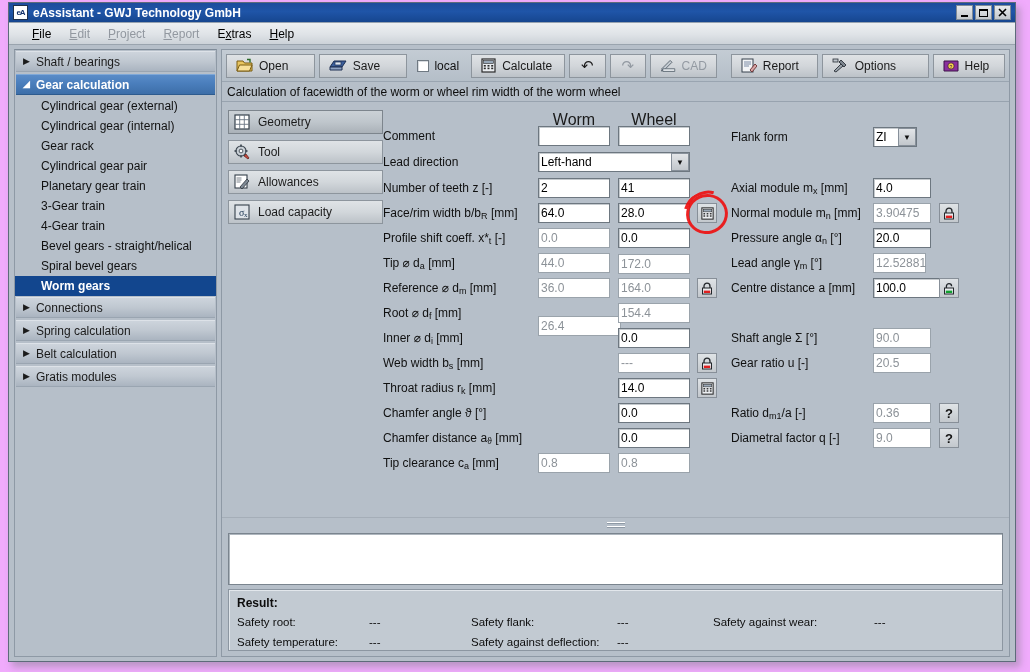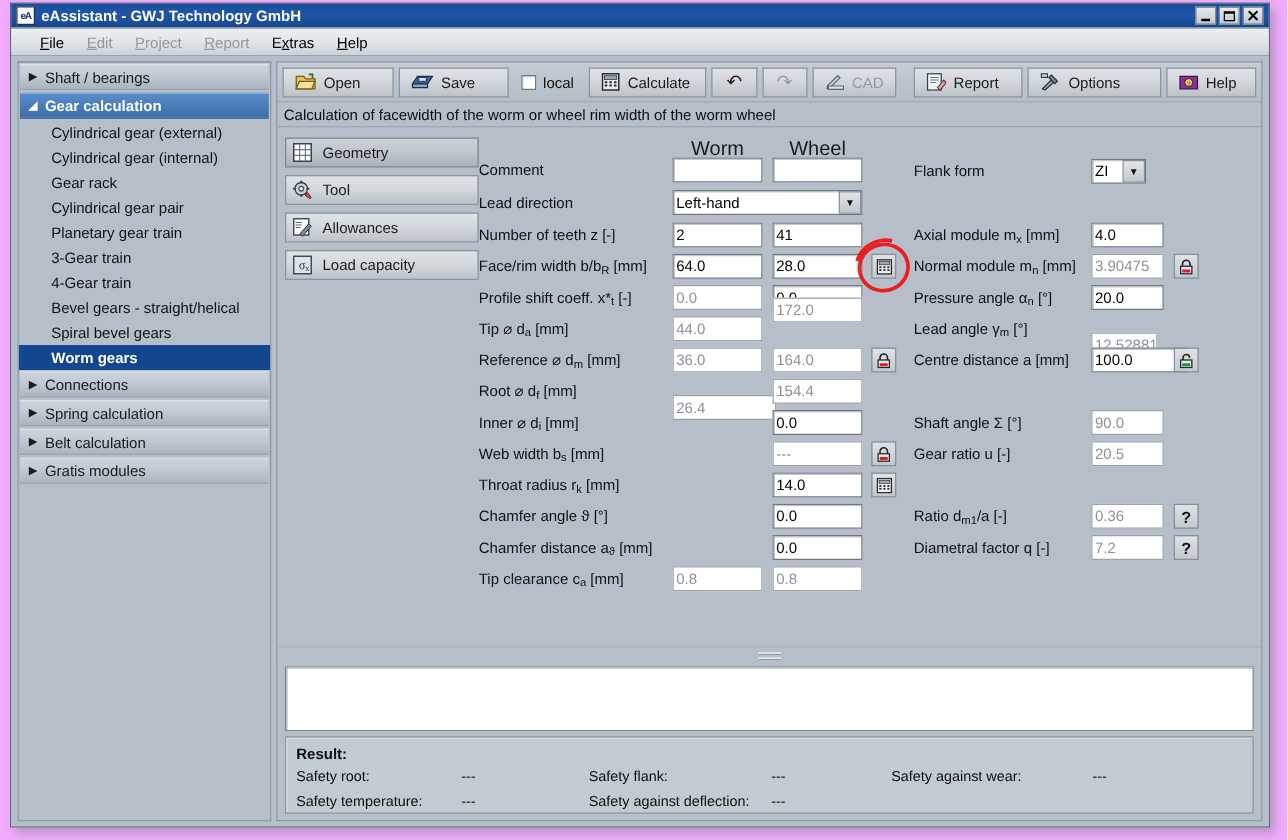--- a/index.html
+++ b/index.html
@@ -555,21 +555,21 @@
                 </g>
               </svg>
             </div>
 
             <div class="lbl" style="left:0px; top:124px;">Profile shift coeff. x*<sub>t</sub> [-]</div>
             <div class="fld ro" style="left:155px; top:120px; width:72px;">0.0</div>
             <div class="fld" style="left:235px; top:120px; width:72px;">0.0</div>
 
             <div class="lbl" style="left:0px; top:149px;">Tip ⌀ d<sub>a</sub> [mm]</div>
             <div class="fld ro" style="left:155px; top:145px; width:72px;">44.0</div>
-            <div class="fld ro" style="left:235px; top:130px; width:72px;">172.0</div>
+            <div class="fld ro" style="left:235px; top:146px; width:72px;">172.0</div>
 
             <div class="lbl" style="left:0px; top:174px;">Reference ⌀ d<sub>m</sub> [mm]</div>
             <div class="fld ro" style="left:155px; top:170px; width:72px;">36.0</div>
             <div class="fld ro" style="left:235px; top:170px; width:72px;">164.0</div>
             <div class="iconbtn" style="left:314px; top:170px;">
               <svg width="12" height="13" viewBox="0 0 12 13">
                 <path d="M3 6 V4.2 a3 3 0 0 1 6 0 V6" fill="none" stroke="#22262a" stroke-width="1.3"></path>
                 <rect x="1.5" y="6" width="9" height="6" fill="#e8ebee" stroke="#22262a" stroke-width="1"></rect>
                 <rect x="2.8" y="8.6" width="6.4" height="2.4" fill="#e02020"></rect>
               </svg>
@@ -633,21 +633,21 @@
                 <path d="M3 6 V4.2 a3 3 0 0 1 6 0 V6" fill="none" stroke="#22262a" stroke-width="1.3"></path>
                 <rect x="1.5" y="6" width="9" height="6" fill="#e8ebee" stroke="#22262a" stroke-width="1"></rect>
                 <rect x="2.8" y="8.6" width="6.4" height="2.4" fill="#e02020"></rect>
               </svg>
             </div>
 
             <div class="lbl" style="left:348px; top:124px;">Pressure angle α<sub>n</sub> [°]</div>
             <div class="fld" style="left:490px; top:120px; width:58px;">20.0</div>
 
             <div class="lbl" style="left:348px; top:149px;">Lead angle γ<sub>m</sub> [°]</div>
-            <div class="fld ro" style="left:490px; top:158px; width:53px;">12.52881</div>
+            <div class="fld ro" style="left:490px; top:145px; width:53px;">12.52881</div>
 
             <div class="lbl" style="left:348px; top:174px;">Centre distance a [mm]</div>
             <div class="fld" style="left:490px; top:170px; width:76px;">100.0</div>
             <div class="iconbtn" style="left:556px; top:170px;">
               <svg width="12" height="13" viewBox="0 0 12 13">
                 <path d="M3.4 6 V4.2 a2.6 2.6 0 0 1 5.2 0" fill="none" stroke="#22262a" stroke-width="1.3"></path>
                 <rect x="1.5" y="6" width="9" height="6" fill="#e8ebee" stroke="#22262a" stroke-width="1"></rect>
                 <rect x="2.8" y="8.6" width="6.4" height="2.4" fill="#11a030"></rect>
               </svg>
             </div>
@@ -656,21 +656,21 @@
             <div class="fld ro" style="left:490px; top:220px; width:58px;">90.0</div>
 
             <div class="lbl" style="left:348px; top:249px;">Gear ratio u [-]</div>
             <div class="fld ro" style="left:490px; top:245px; width:58px;">20.5</div>
 
             <div class="lbl" style="left:348px; top:299px;">Ratio d<sub>m1</sub>/a [-]</div>
             <div class="fld ro" style="left:490px; top:295px; width:58px;">0.36</div>
             <div class="iconbtn qbtn" style="left:556px; top:295px;">?</div>
 
             <div class="lbl" style="left:348px; top:324px;">Diametral factor q [-]</div>
-            <div class="fld ro" style="left:490px; top:320px; width:58px;">7.2</div>
+            <div class="fld ro" style="left:490px; top:320px; width:58px;">9.0</div>
             <div class="iconbtn qbtn" style="left:556px; top:320px;">?</div>
 
             <div class="redcircle" style="left:303px; top:86px; width:42px; height:40px;"></div>
             <div class="redcircle" style="left:300px; top:83px; width:48px; height:45px; border-color:#ee1111 transparent transparent transparent; transform:rotate(-30deg);"></div>
           </div>
         </div>
 
         <div class="splitter">
           <div class="grip">
               <div></div>

